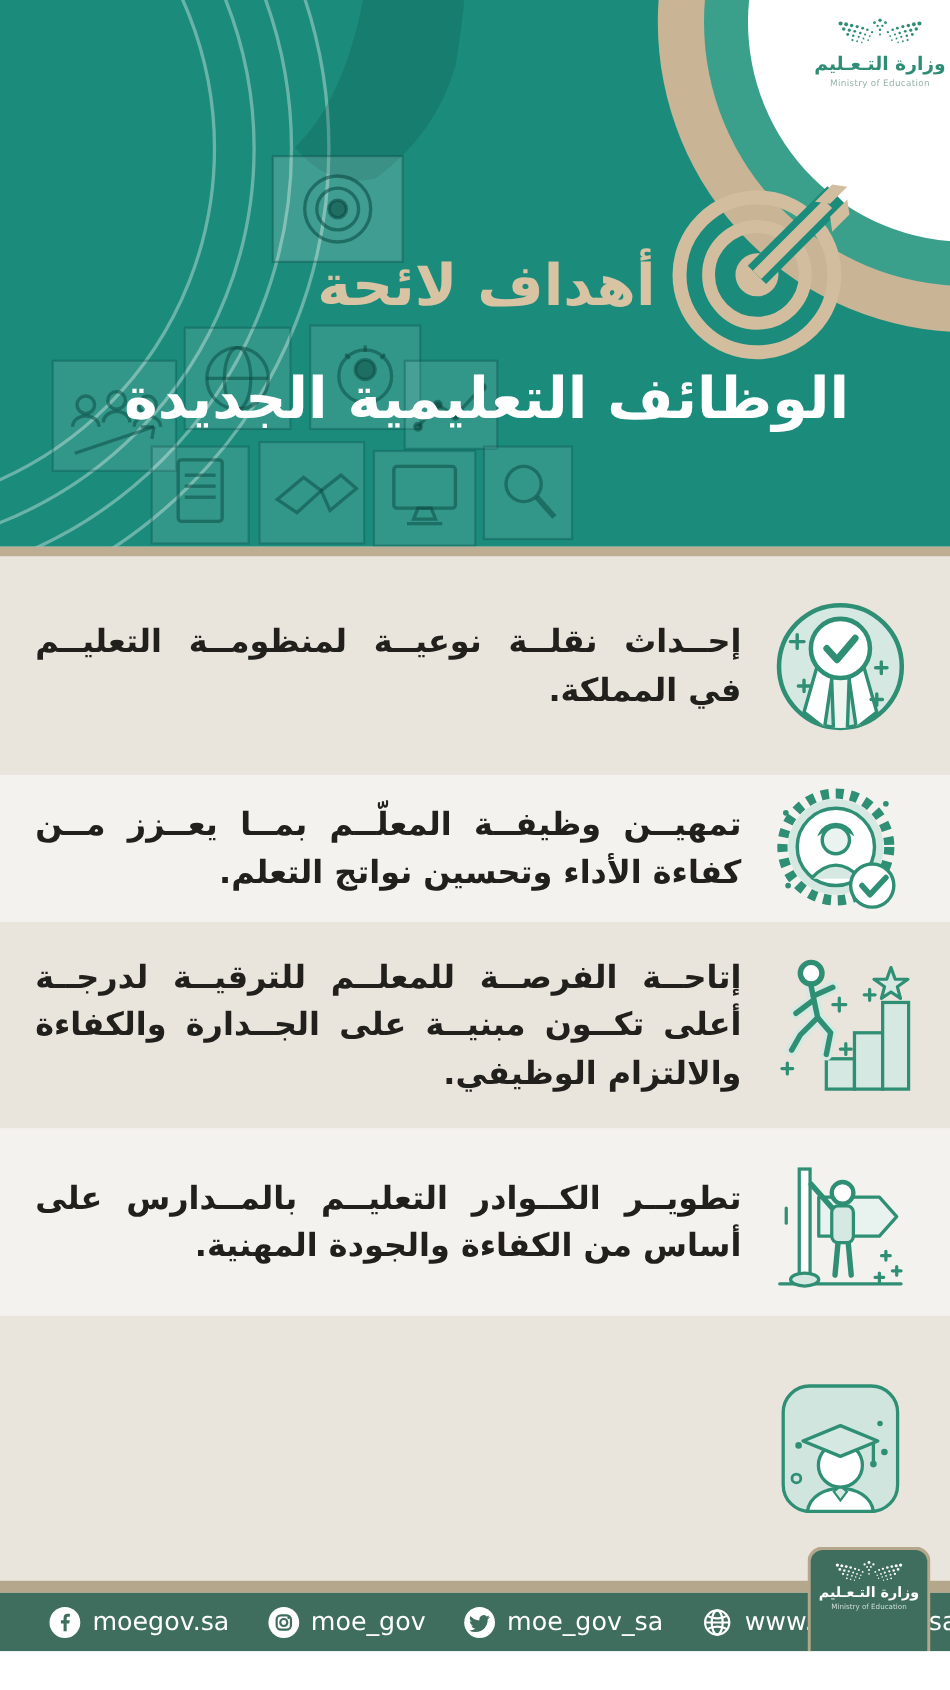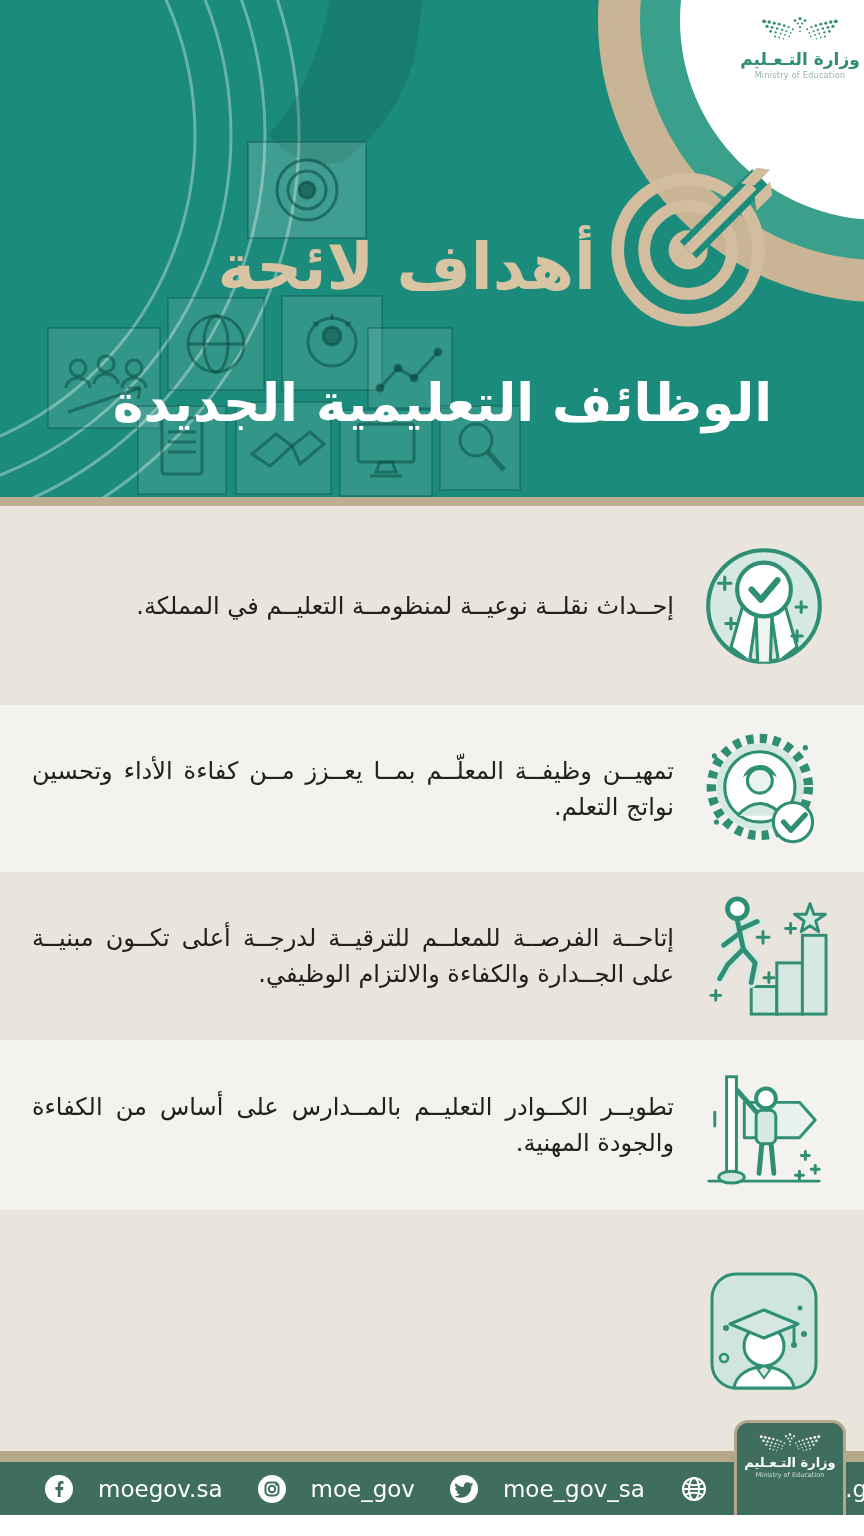--- a/index.html
+++ b/index.html
@@ -10,40 +10,40 @@
   .header{position:absolute;top:0;left:0;width:864px;height:497px;background:#1b8b7c;overflow:hidden;}
   .bg-art{position:absolute;top:0;left:0;}
   .circle{position:absolute;border-radius:50%;}
   .circle.tan{left:598px;top:-262px;width:564px;height:564px;background:#c9b495;}
   .circle.mid{left:640px;top:-220px;width:480px;height:480px;background:#3ba08b;}
   .circle.white{left:680px;top:-180px;width:400px;height:400px;background:#ffffff;}
   .moe-logo-top{position:absolute;left:728px;top:14px;width:144px;text-align:center;color:#2f8d75;}
   .moe-logo-top .logo-ar{font-size:17px;font-weight:bold;color:#2f8d75;margin-top:2px;direction:rtl;}
   .moe-logo-top .logo-en{font-size:8px;color:#96b3aa;letter-spacing:.3px;margin-top:2px;}
   .target-icon{position:absolute;right:82px;top:156px;}
-  .title1{position:absolute;right:268px;top:232px;font-size:64px;line-height:1.1;font-weight:bold;
+  .title1{position:absolute;right:268px;top:232px;font-size:52px;line-height:1.1;font-weight:bold;
           color:#d8c3a3;white-space:nowrap;direction:rtl;}
   .title2{position:absolute;right:92px;top:334px;font-size:52px;line-height:1.15;font-weight:bold;
-          color:#ffffff;white-space:nowrap;direction:rtl;margin-top:40px;}
+          color:#ffffff;white-space:nowrap;direction:rtl;}
 
   
   .main{position:absolute;top:497px;left:0;width:864px;}
   .top-divider{height:9px;background:#bdad92;}
   .sec{display:flex;align-items:center;direction:rtl;padding:0 36px 0 32px;box-sizing:border-box;width:864px;}
   .sec.beige{background:#eae5dc;}
   .sec.light{background:#f4f2ef;}
   .sec-icon{width:128px;flex:none;display:flex;justify-content:center;align-items:center;margin-left:26px;}
-  .sec-text{flex:1;font-size:24px;font-weight:normal;color:#21201d;line-height:1.5;
+  .sec-text{flex:1;font-size:29px;font-weight:bold;color:#21201d;line-height:1.5;
             text-align:justify;direction:rtl;}
 
   
   .footer-divider{height:11px;background:#b5a78b;}
   .footer{position:relative;height:53px;background:#3f6e5e;display:flex;align-items:center;
           padding-left:44px;gap:34px;}
-  .social{display:flex;align-items:center;gap:24px;color:#fff;font-size:23px;}
+  .social{display:flex;align-items:center;gap:10px;color:#fff;font-size:23px;}
   .sicon{display:flex;align-items:center;justify-content:center;}
   .footer-tab{position:absolute;right:18px;top:-42px;width:112px;height:95px;background:#3f6e5e;
               border:3px solid #b5a78b;border-bottom:none;border-radius:14px 14px 0 0;
               box-sizing:border-box;display:flex;flex-direction:column;align-items:center;
               padding-top:8px;color:#ffffff;}
   .footer-tab .logo-ar{font-size:13px;font-weight:bold;color:#ffffff;margin-top:1px;direction:rtl;}
   .footer-tab .logo-en{font-size:6.5px;color:#cfded8;margin-top:1px;}
 </style>
 </head>
 <body>
@@ -251,42 +251,42 @@
             <path d="M22,32 v12 M16,38 h12"></path>
               <path d="M28,72 v10 M23,77 h10"></path>
               <path d="M96,56 v10 M91,61 h10"></path>
               <path d="M92,84 v10 M87,89 h10"></path>
           </g>
         </svg>
       </div>
       <div class="sec-text" dir="rtl">إحــداث نقلــة نوعيــة لمنظومــة التعليــم في المملكة.</div>
     </div>
 
-    <div class="sec light" style="height:167px">
+    <div class="sec light" style="height:133px">
       <div class="sec-icon">
         <svg width="124" height="124" viewBox="0 0 120 120">
           <circle cx="56" cy="58" r="47" fill="none" stroke="#2f8f74" stroke-width="9" stroke-dasharray="7 6"></circle>
           <circle cx="56" cy="58" r="42" fill="#d6e8e2"></circle>
           <circle cx="56" cy="58" r="34" fill="#fff" stroke="#2f8f74" stroke-width="3"></circle>
           <path d="M42,46 a15,13 0 0 1 28,0 l-3,-2 a12,10 0 0 0 -22,0 z" fill="#9fccc0" stroke="#2f8f74" stroke-width="2"></path>
           <circle cx="56" cy="52" r="12" fill="#e9f3ef" stroke="#2f8f74" stroke-width="3"></circle>
           <path d="M34,86 q22,-24 44,0" fill="#d6e8e2" stroke="#2f8f74" stroke-width="3"></path>
           <circle cx="88" cy="92" r="19" fill="#fff" stroke="#2f8f74" stroke-width="3"></circle>
           <path d="M79,92 l7,8 l14,-15" fill="none" stroke="#2f8f74" stroke-width="5" stroke-linecap="round" stroke-linejoin="round"></path>
           <g fill="#2f8f74">
               <circle cx="12" cy="28" r="2.5"></circle>
               <circle cx="100" cy="20" r="2.5"></circle>
               <circle cx="14" cy="92" r="2.5"></circle>
             </g>
         </svg>
       </div>
       <div class="sec-text" dir="rtl">تمهيــن وظيفــة المعلّــم بمــا يعــزز مــن كفاءة الأداء وتحسين نواتج التعلم.</div>
     </div>
 
-    <div class="sec beige" style="height:168px">
+    <div class="sec beige" style="height:188px">
       <div class="sec-icon">
         <svg width="128" height="128" viewBox="0 0 130 130">
           <g fill="#d6e8e2" stroke="#2f8f74" stroke-width="3">
             <rect x="52" y="96" width="26" height="28"></rect>
             <rect x="78" y="72" width="26" height="52"></rect>
             <rect x="104" y="44" width="24" height="80"></rect>
           </g>
           <polygon points="116,10 120,21 132,21 122,28 125,39 116,33 107,39 110,28 100,21 112,21" fill="#d6e8e2" stroke="#2f8f74" stroke-width="3" stroke-linejoin="round" transform="translate(-2,2) scale(0.98)"></polygon>
           <g fill="none" stroke="#d6e8e2" stroke-width="11" stroke-linecap="round">
             <path d="M38,30 L44,58"></path>

